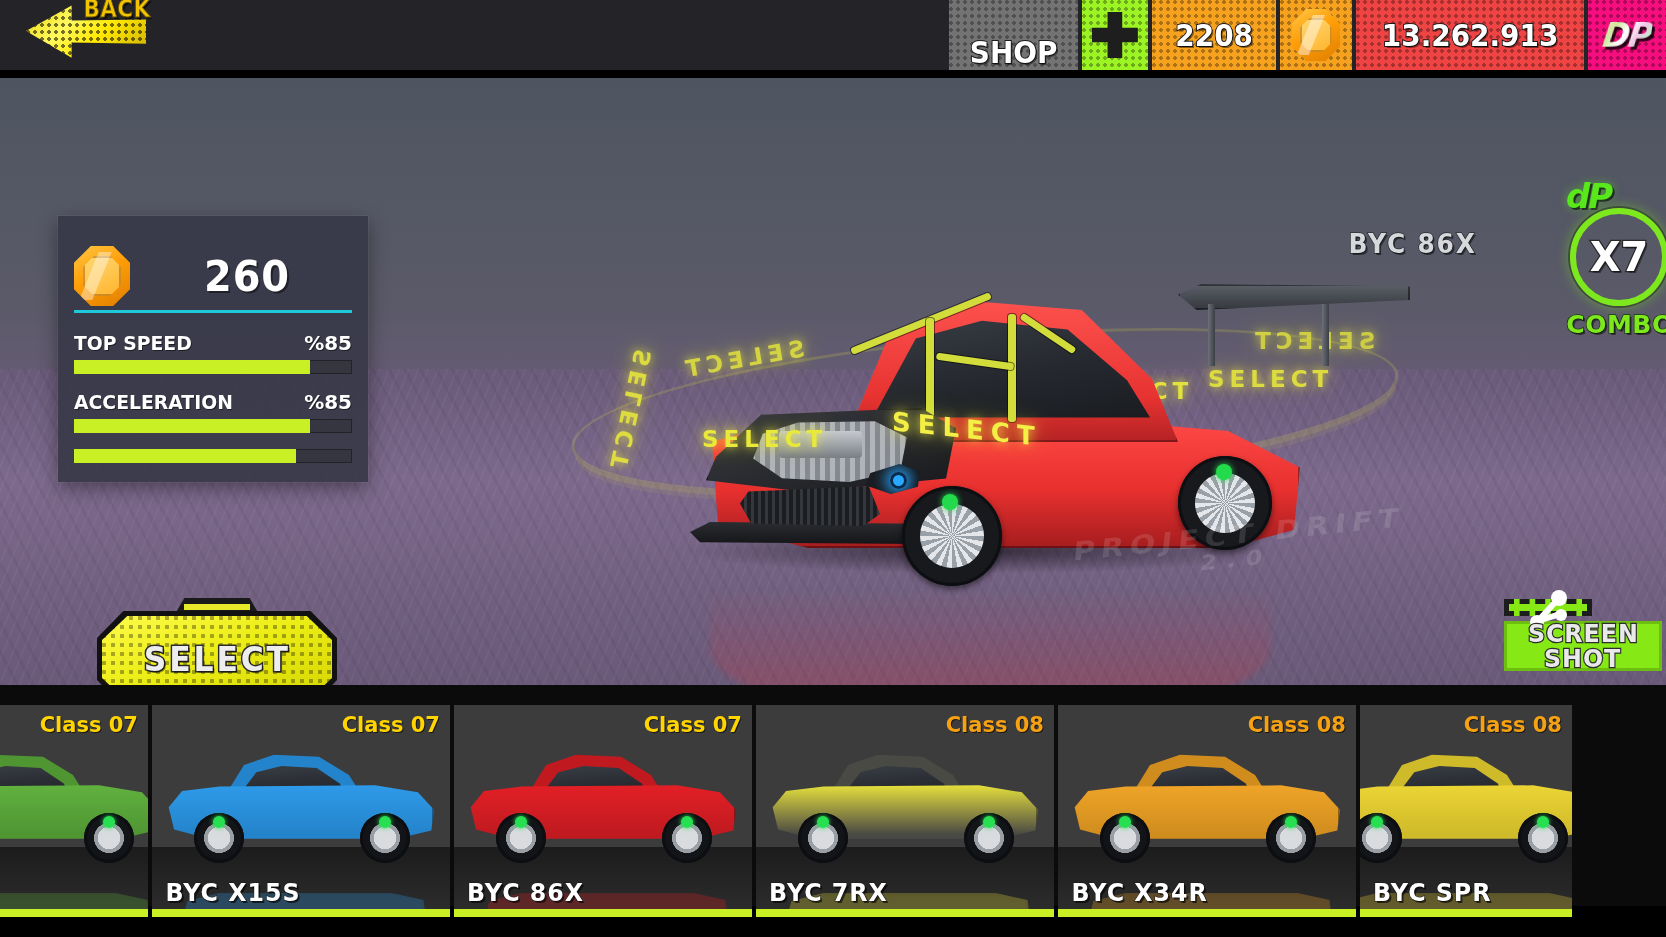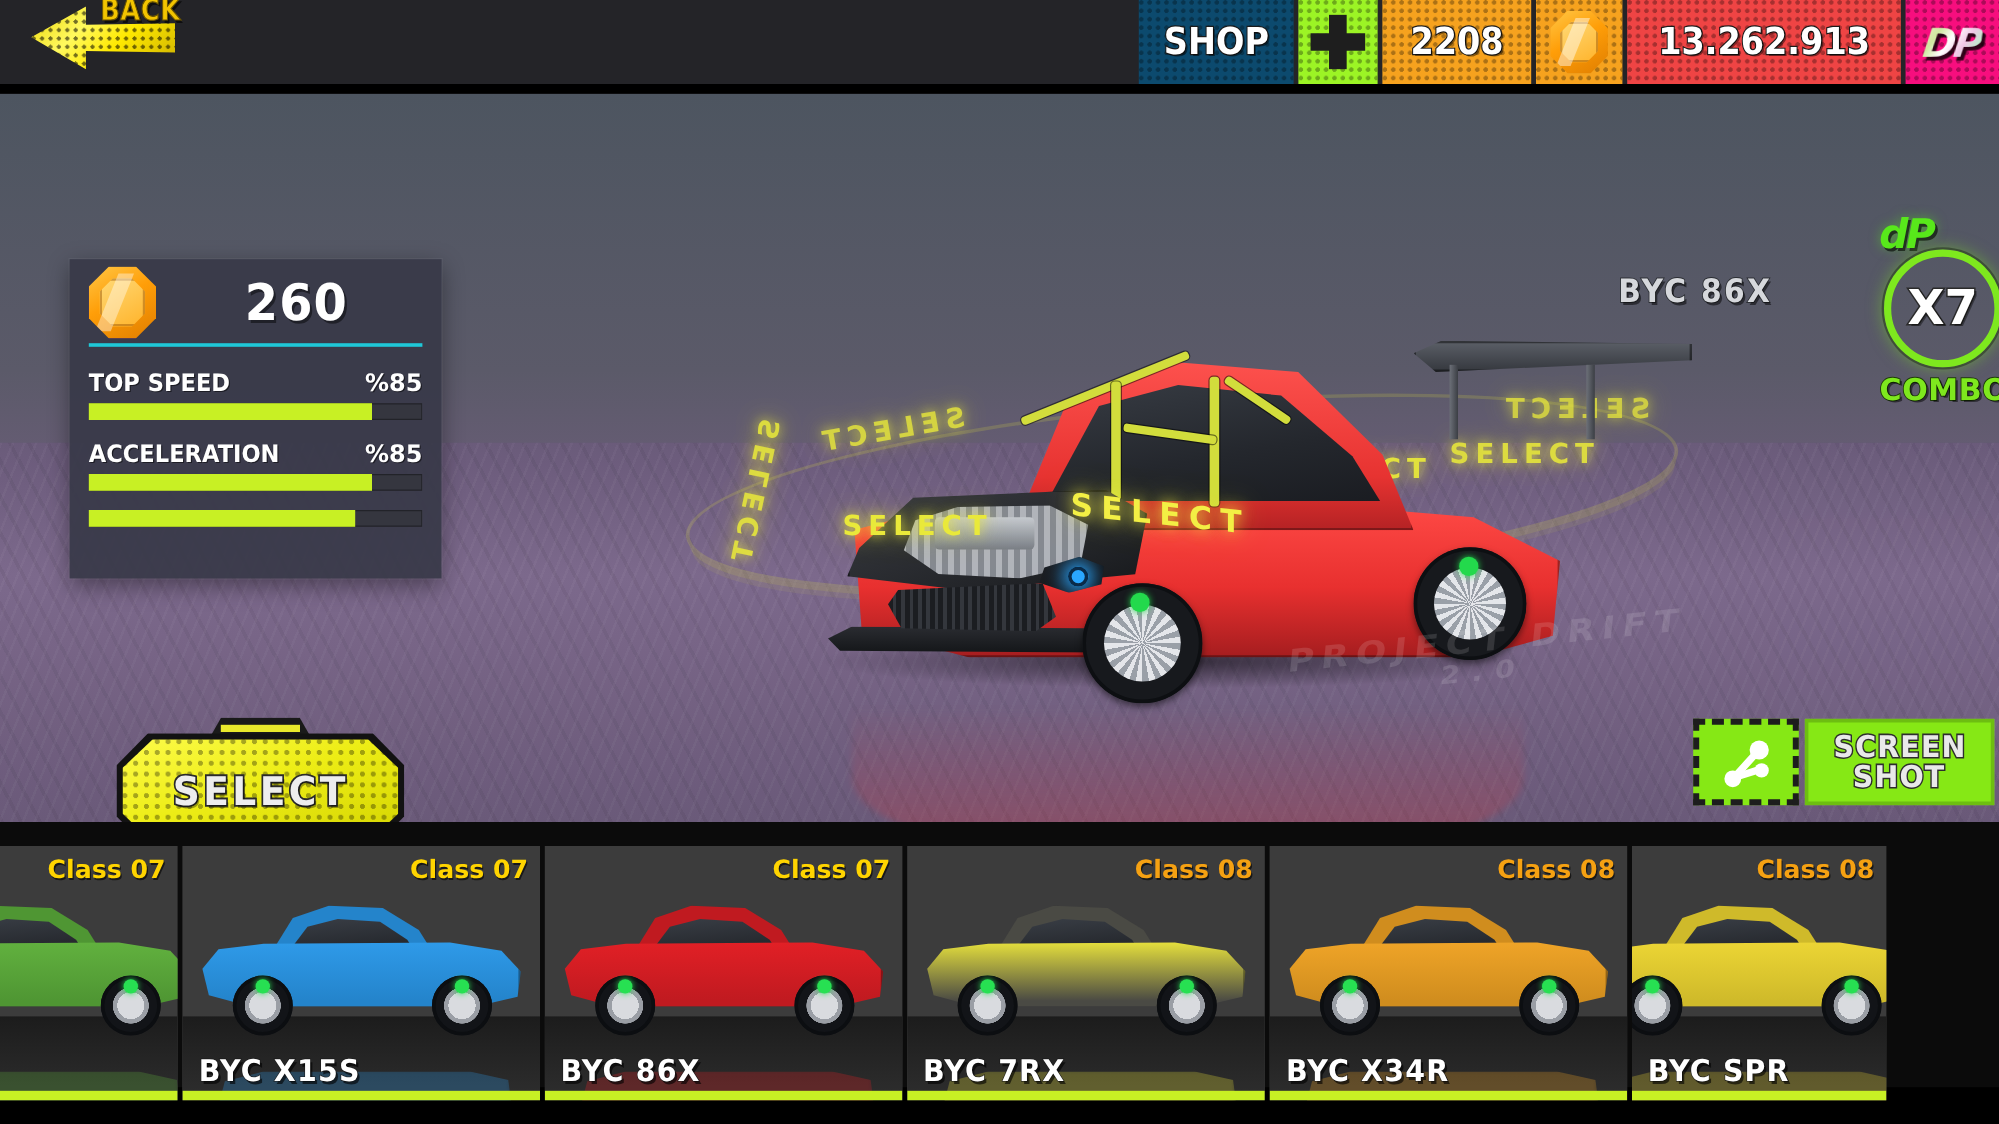--- a/index.html
+++ b/index.html
@@ -43,21 +43,21 @@
   
   #hud{ position:absolute; right:0; top:0; height:70px; display:flex; align-items:stretch; gap:4px; }
   .chip{ position:relative; display:flex; align-items:center; justify-content:center;
          height:70px; padding:0 16px; overflow:hidden; cursor:pointer; }
   .chip .dots{ position:absolute; inset:0;
       background: radial-gradient(circle at 2px 2px, rgba(0,0,0,.30) 1.7px, transparent 1.9px) 0 0/7px 7px; }
   .chip span.txt{ position:relative; z-index:2; font-size:31px; font-weight:900;
       color:#fff; -webkit-text-stroke:2px #1b1b1b; paint-order:stroke fill;
       text-shadow:2px 2px 0 rgba(0,0,0,.45); letter-spacing:0px;
       font-family:"DejaVu Sans", sans-serif; transform:scaleX(.9); }
-  .chip-green{ background:#0c4a6e; min-width:128px; }
+  .chip-green{ background:#737373; min-width:128px;align-items:flex-end; }
   .chip-plus { background:#9cf425; min-width:66px; padding:0; }
   .chip-orange{ background:#f6a21e; min-width:124px; }
   .chip-coin { background:#f6a21e; min-width:72px; padding:0; }
   .chip-pink { background:#ef4444; min-width:200px; }
   .chip-dp   { background:#f70e7e; min-width:78px; padding:0; }
 
   .plus-glyph{ position:relative; z-index:2; width:46px; height:46px;
      background:#1e1e1e;
      clip-path: polygon(34% 0,66% 0,66% 34%,100% 34%,100% 66%,66% 66%,66% 100%,34% 100%,34% 66%,0 66%,0 34%,34% 34%); }
 
@@ -198,21 +198,21 @@
   .car-select-text{ position:absolute; left:332px; top:186px; z-index:6;
      font-family:"DejaVu Sans", sans-serif; font-weight:900; font-size:26px; letter-spacing:7px;
      color:#f3ef44; text-shadow:0 0 12px rgba(243,239,68,.95),0 0 26px rgba(243,239,68,.55);
      transform:skewY(6deg); }
 
   
   #stats-panel{
     position:absolute; left:58px; top:138px; width:310px; height:266px;
     background:rgba(56,57,72,.93);
     box-shadow:0 0 0 1px rgba(255,255,255,.05), 0 6px 18px rgba(0,0,0,.4);
-    z-index:20; padding:4px 10px;
+    z-index:20; padding:28px 10px;
   }
   #stats-head{ display:flex; align-items:center; gap:12px; height:64px; padding:0 6px; }
   .coin-big{ position:relative; width:56px; height:60px;
      background:linear-gradient(150deg,#ffc746 0%,#ff9e08 45%,#e07e00 100%);
      clip-path:polygon(30% 0,70% 0,100% 28%,100% 72%,70% 100%,30% 100%,0 72%,0 28%);
      box-shadow:-5px 0 0 0 #e51ec5; }
   .coin-big:after{ content:""; position:absolute; inset:16%;
      background:linear-gradient(150deg,#ffd976,#ffb32a);
      clip-path:polygon(30% 0,70% 0,100% 28%,100% 72%,70% 100%,30% 100%,0 72%,0 28%);
      box-shadow:inset 0 0 0 2px rgba(150,80,0,.45); }
@@ -272,21 +272,21 @@
      display:flex; align-items:center; justify-content:center; cursor:pointer; }
   #combo-mult{ font-family:"DejaVu Sans", sans-serif; font-size:40px; font-weight:900;
      color:#fff; -webkit-text-stroke:2.5px #2a2a2a; paint-order:stroke fill;
      text-shadow:2px 2px 0 rgba(0,0,0,.4); }
   #combo-label{ position:absolute; left:0; top:122px; width:128px; text-align:center;
      font-family:"DejaVu Sans", sans-serif; font-size:25px; font-weight:900; color:#7ee81e;
      -webkit-text-stroke:1.5px #1d3b07; paint-order:stroke fill;
      text-shadow:2px 2px 0 rgba(0,0,0,.5); letter-spacing:.5px; }
 
   
-  #shot-group{ position:absolute; right:4px; bottom:14px; height:72px; display:flex; gap:5px; z-index:25; }
+  #shot-group{ position:absolute; right:4px; bottom:14px; height:72px; display:flex; gap:5px; z-index:25;flex-direction:column; }
   #share-btn{ width:88px; height:72px; background:#86e815; position:relative; cursor:pointer;
      border:5px dashed #1d1d1d; }
   #share-btn svg{ position:absolute; left:50%; top:50%; transform:translate(-50%,-50%); }
   #shot-btn{ width:158px; height:72px; background:#86e815; cursor:pointer;
      display:flex; flex-direction:column; align-items:center; justify-content:center;
      box-shadow:inset 0 0 0 3px rgba(0,0,0,.18); }
   #shot-btn span{ font-family:"DejaVu Sans", sans-serif; font-size:25px; font-weight:900;
      color:#e9e9e9; -webkit-text-stroke:2.5px #2d2d2d; paint-order:stroke fill;
      line-height:1.0; letter-spacing:1px; transform:scaleX(.95); }
 

